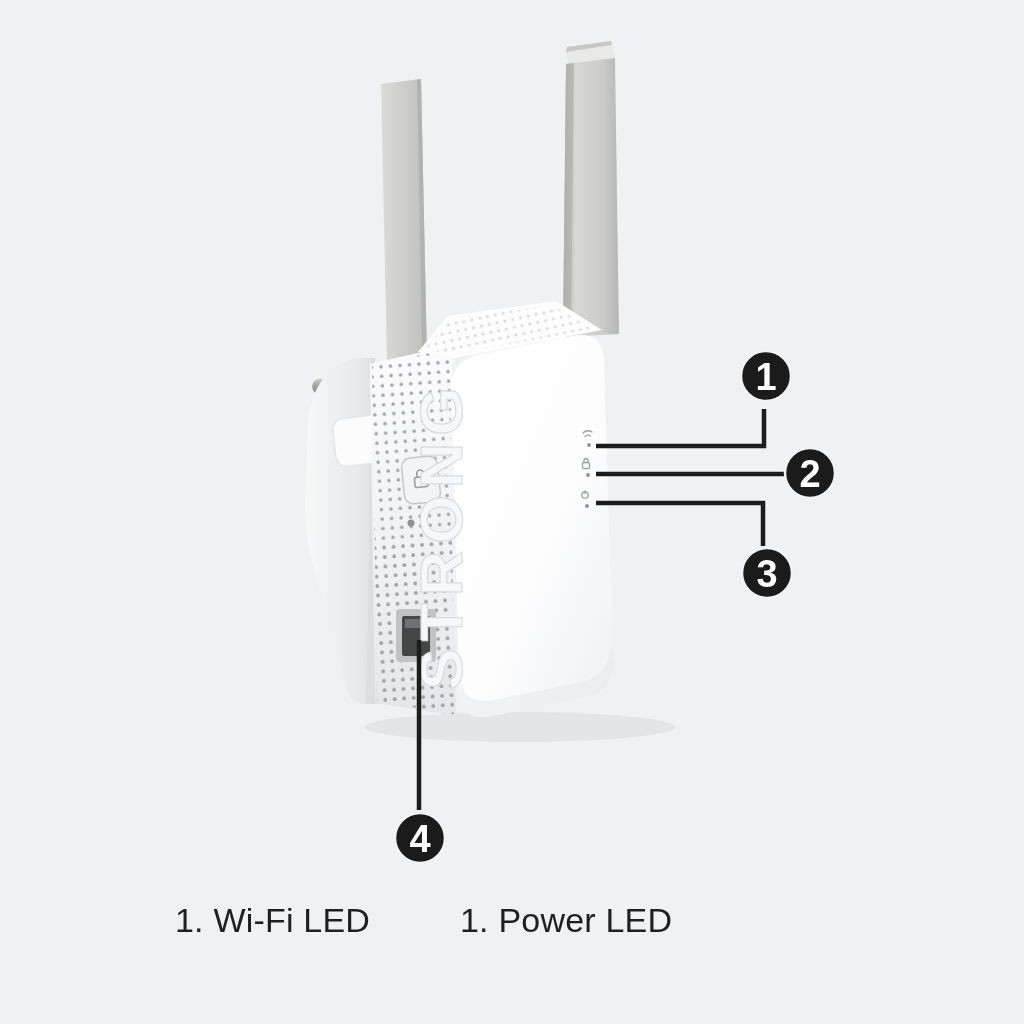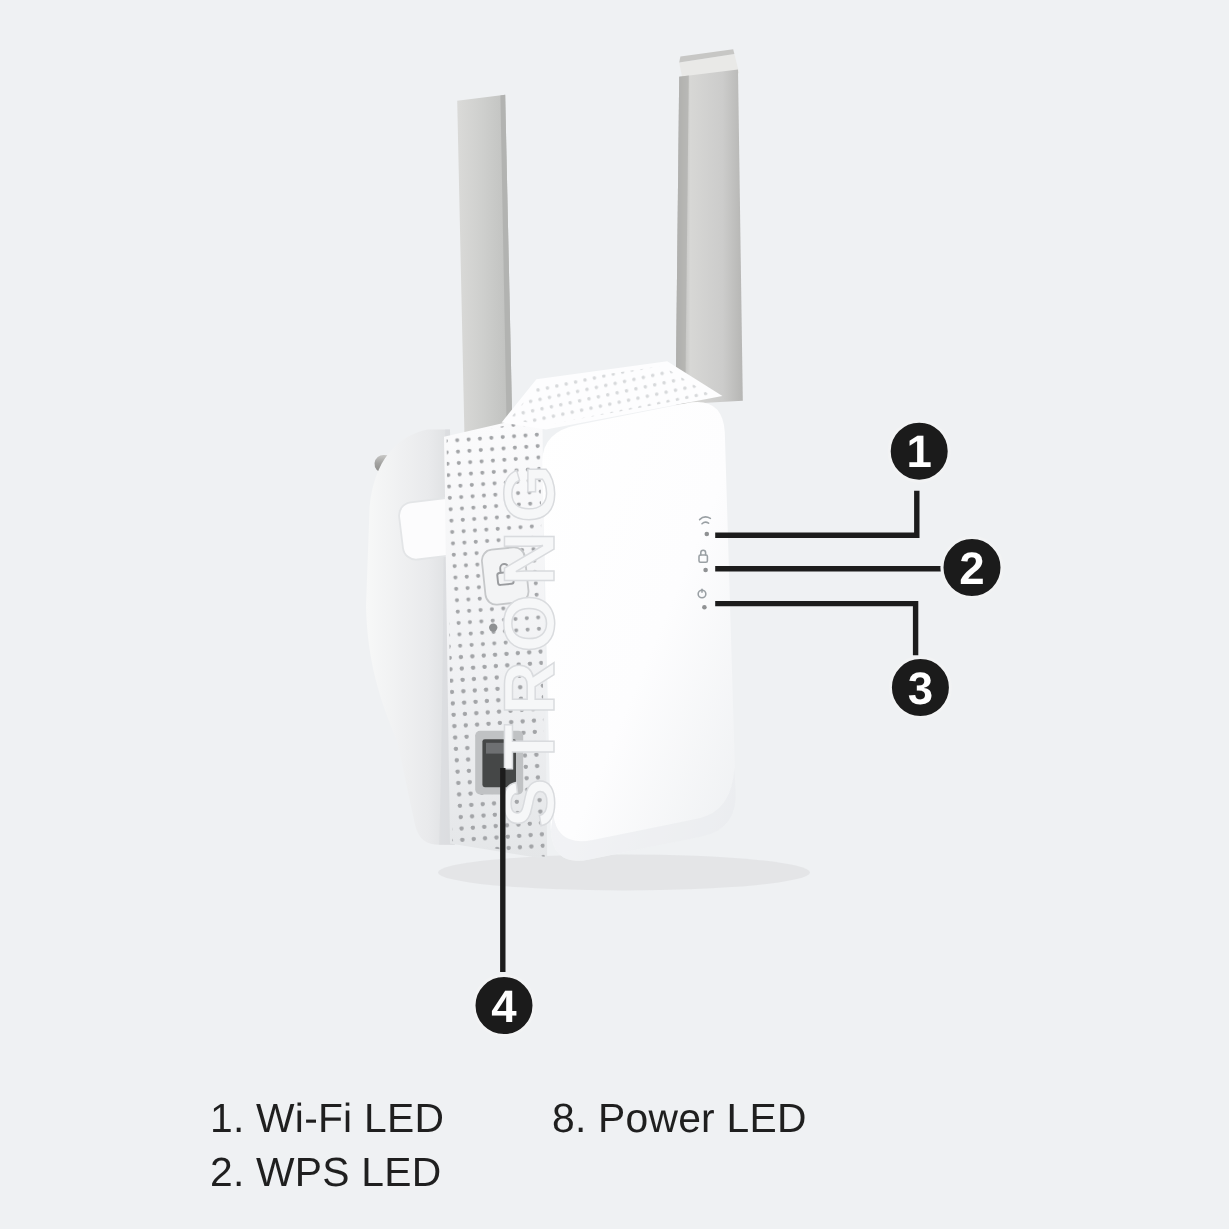--- a/index.html
+++ b/index.html
@@ -16,21 +16,21 @@
         rgba(255,255,255,.55) 0px, rgba(255,255,255,.55) 9px,
         rgba(223,227,231,.35) 9px, rgba(223,227,231,.35) 20px),
       linear-gradient(120deg,#f6f7f8 0%,#f0f1f3 55%,#ecee f0 100%);
     background-color:#eff1f3;
   }
   .illustration{position:absolute;inset:0;}
   .legend{
     position:absolute;left:0;top:898px;width:1024px;
     color:#1f1f1f;font-size:34px;line-height:45px;letter-spacing:.2px;
   }
-  .legend-col{position:absolute;top:12px;}
+  .legend-col{position:absolute;top:0;}
   .legend-col.col-1{left:175px;}
   .legend-col.col-2{left:460px;}
   .legend-item{white-space:nowrap;}
 </style>
 </head>
 <body>
 
 <div class="canvas">
 
   <svg class="illustration" viewBox="0 0 1024 1024" aria-hidden="true">
@@ -186,20 +186,19 @@
       <g>
         <circle cx="420" cy="838" r="25" fill="#1b1b1b" stroke="#f2f3f4" stroke-width="2.5"></circle>
         <text x="420" y="838" dy="13.5">4</text>
       </g>
     </g>
   </svg>
 
   <div class="legend">
     <div class="legend-col col-1">
       <div class="legend-item">1. Wi-Fi LED</div>
-      <div class="legend-item">2. WPS LED</div>
     </div>
     <div class="legend-col col-2">
-      <div class="legend-item">8. Power LED</div>
+      <div class="legend-item">1. Power LED</div>
     </div>
   </div>
 
 </div>
 
 </body></html>

